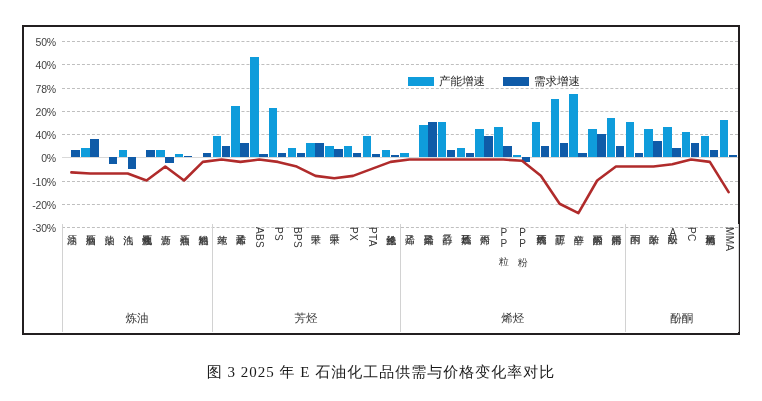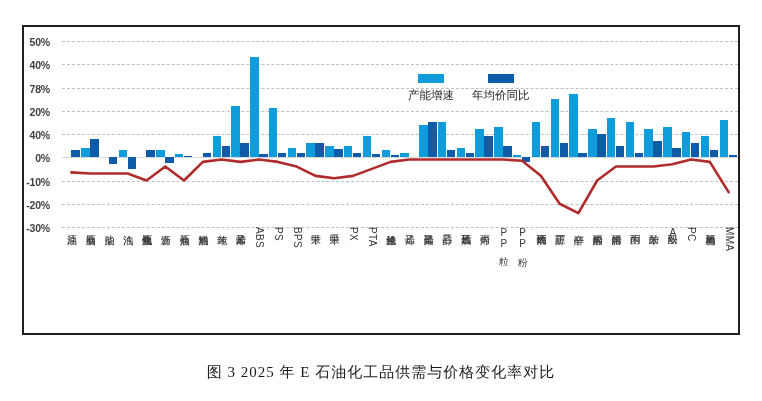--- a/index.html
+++ b/index.html
@@ -45,27 +45,26 @@
     height: 0;
     border-top: 1px dashed #bfbfbf;
   }
   .gridline.zero {
     border-top: 1px solid #d9d9d9;
   }
 
   .ytick {
     position: absolute;
     right: 100%;
-    margin-right: 12px;
+    margin-right: 6px;
     transform: translateY(-50%);
     font-size: 10.5px;
     color: #3f3f3f;
     white-space: nowrap;
     letter-spacing: -0.2px;
-    font-weight: bold;
   }
 
   
   #bars-layer, #line-layer {
     position: absolute;
     left: 0; top: 0;
     width: 100%; height: 100%;
   }
   .bar-slot {
     position: absolute;
@@ -85,21 +84,21 @@
     left: 384px;
     top: 47px;
     display: flex;
     align-items: center;
     gap: 18px;
     font-size: 11.5px;
     color: #262626;
     background: transparent;
     z-index: 5;
   }
-  .legend-item { display: flex; align-items: center; gap: 5px; white-space: nowrap; flex-direction: column; }
+  .legend-item { display: flex; align-items: center; gap: 5px; white-space: nowrap; }
   .legend-swatch { width: 26px; height: 9px; display: inline-block; }
   .legend-swatch.cap  { background: #0f9cdb; }
   .legend-swatch.dem  { background: #0f5ba8; }
   .legend-swatch.line { height: 3px; background: #b02b2b; }
 
   
   #cat-axis {
     position: absolute;
     left: 38px;
     top: 200px;
@@ -167,21 +166,21 @@
 
   <div id="chart-frame">
 
     <div id="legend">
       <div class="legend-item">
         <span class="legend-swatch cap"></span>
         <span>产能增速</span>
       </div>
       <div class="legend-item">
         <span class="legend-swatch dem"></span>
-        <span>年均价同比</span>
+        <span>需求增速</span>
       </div>
     </div>
 
     <div id="plot-area">
       <div id="grid-layer">
           <div class="gridline" style="top: 0px;">
             <span class="ytick">50%</span>
           </div>
           <div class="gridline" style="top: 23.25px;">
             <span class="ytick">40%</span>
@@ -386,18 +385,29 @@
         <div class="cat-label" style="left: 535.167px;">丙烯酸</div>
         <div class="cat-label" style="left: 553.944px;">丙烯腈</div>
         <div class="cat-label" style="left: 572.722px;">丙酮</div>
         <div class="cat-label" style="left: 591.5px;">苯酚</div>
         <div class="cat-label" style="left: 610.278px;">双酚A</div>
         <div class="cat-label latin" style="left: 629.056px;">PC</div>
         <div class="cat-label" style="left: 647.833px;">环氧树脂</div>
         <div class="cat-label latin" style="left: 666.611px;">MMA</div>
       </div>
 
+    <div id="group-axis">
+        <div class="group-label" style="left: 75.1111px;">炼油</div>
+        <div class="group-label" style="left: 244.111px;">芳烃</div>
+        <div class="group-label" style="left: 450.667px;">烯烃</div>
+        <div class="group-label" style="left: 619.667px;">酚酮</div>
+        <div class="group-sep" style="left: 0px;"></div>
+        <div class="group-sep" style="left: 150.222px;"></div>
+        <div class="group-sep" style="left: 338px;"></div>
+        <div class="group-sep" style="left: 563.333px;"></div>
+        <div class="group-sep" style="left: 676px;"></div>
+      </div>
 
   </div>
 
   <div id="caption">图 3  2025 年 E 石油化工品供需与价格变化率对比</div>
 
 </div>
 
 </body></html>

